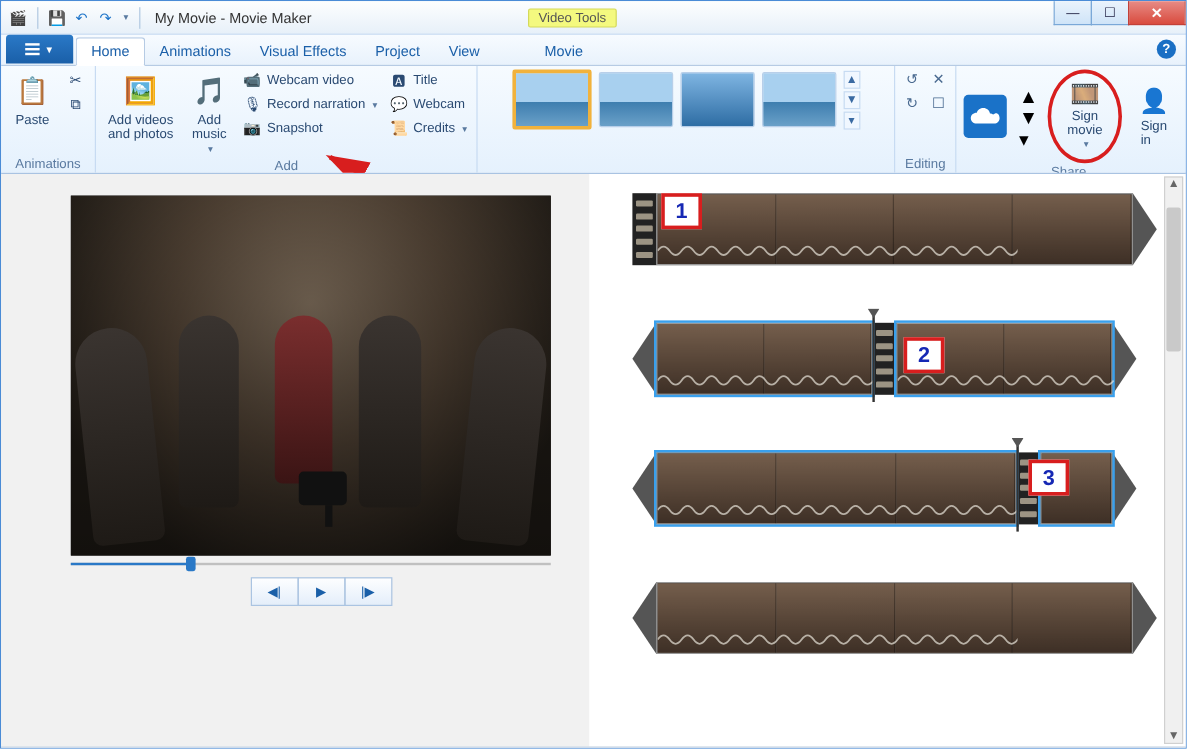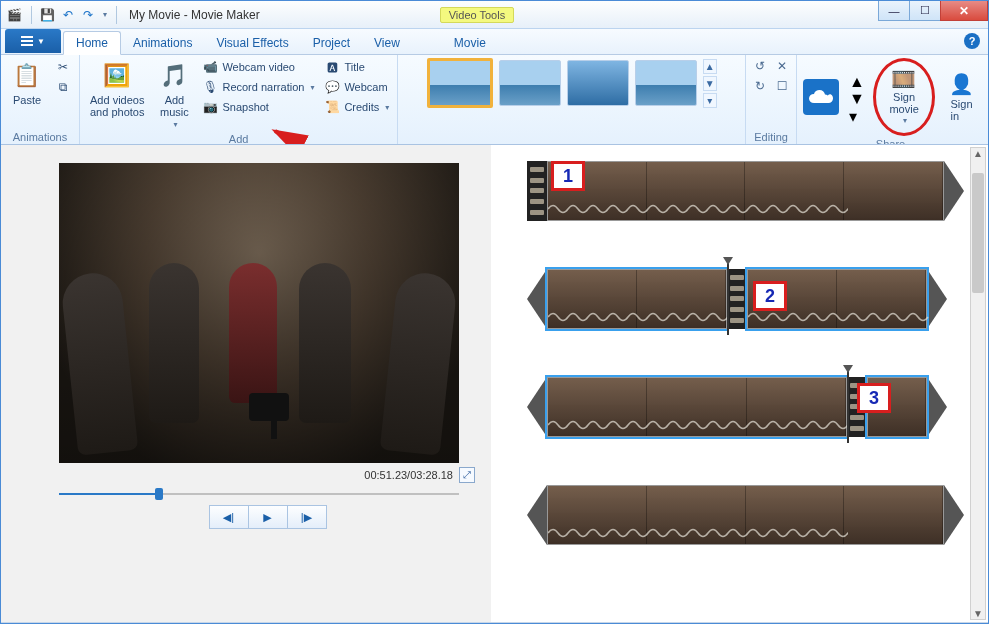--- a/index.html
+++ b/index.html
@@ -303,24 +303,20 @@
         <div class="fig f1"></div>
           <div class="fig f2"></div>
           <div class="fig f3"></div>
           <div class="fig f4"></div>
           <div class="fig f5"></div>
         <div class="chair">
             <div class="seat"></div>
             <div class="base"></div>
           </div>
       </div>
-      <div class="time-row">
-        <span>00:51.23/03:28.18</span>
-        <span class="fs">⤢</span>
-      </div>
       <div class="seek">
         <div class="track"></div>
           <div class="prog"></div>
           <div class="thumb"></div>
       </div>
       <div class="transport">
         <button>◀|</button>
         <button>▶</button>
         <button>|▶</button>
       </div>

